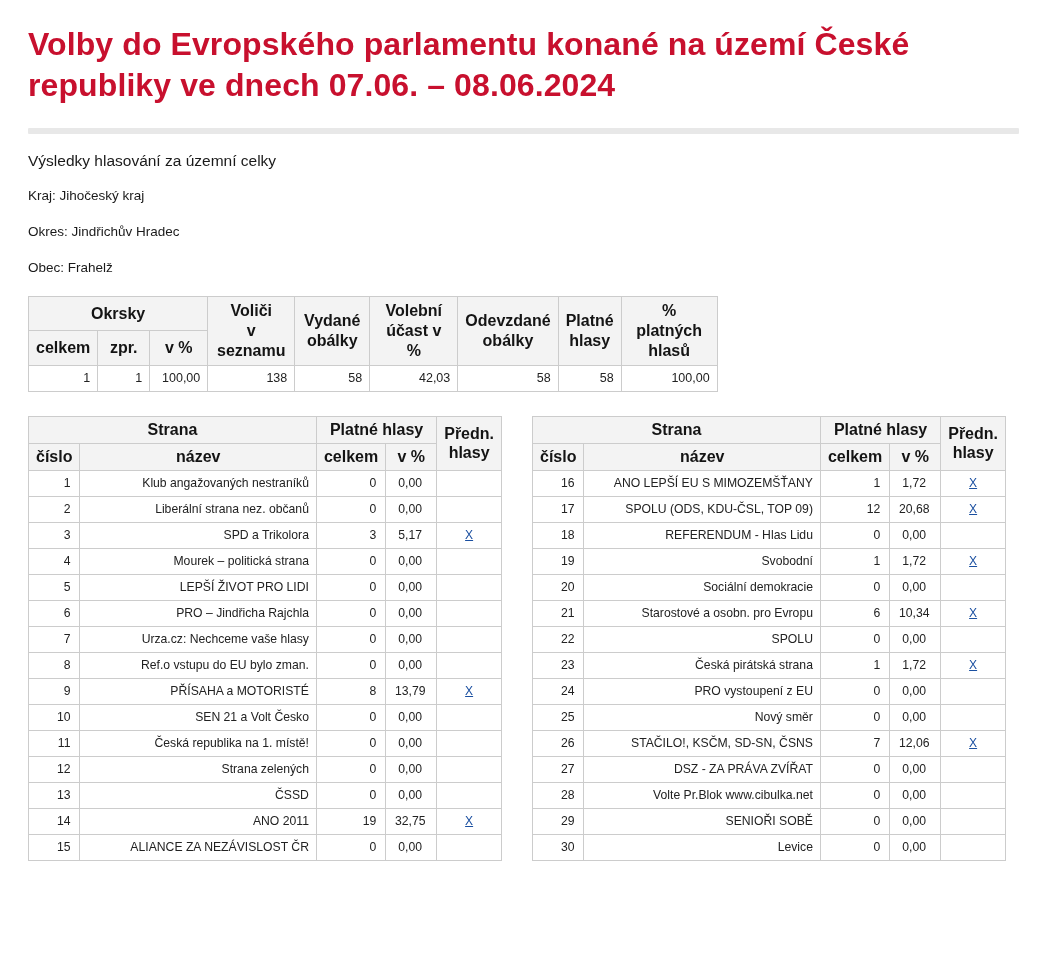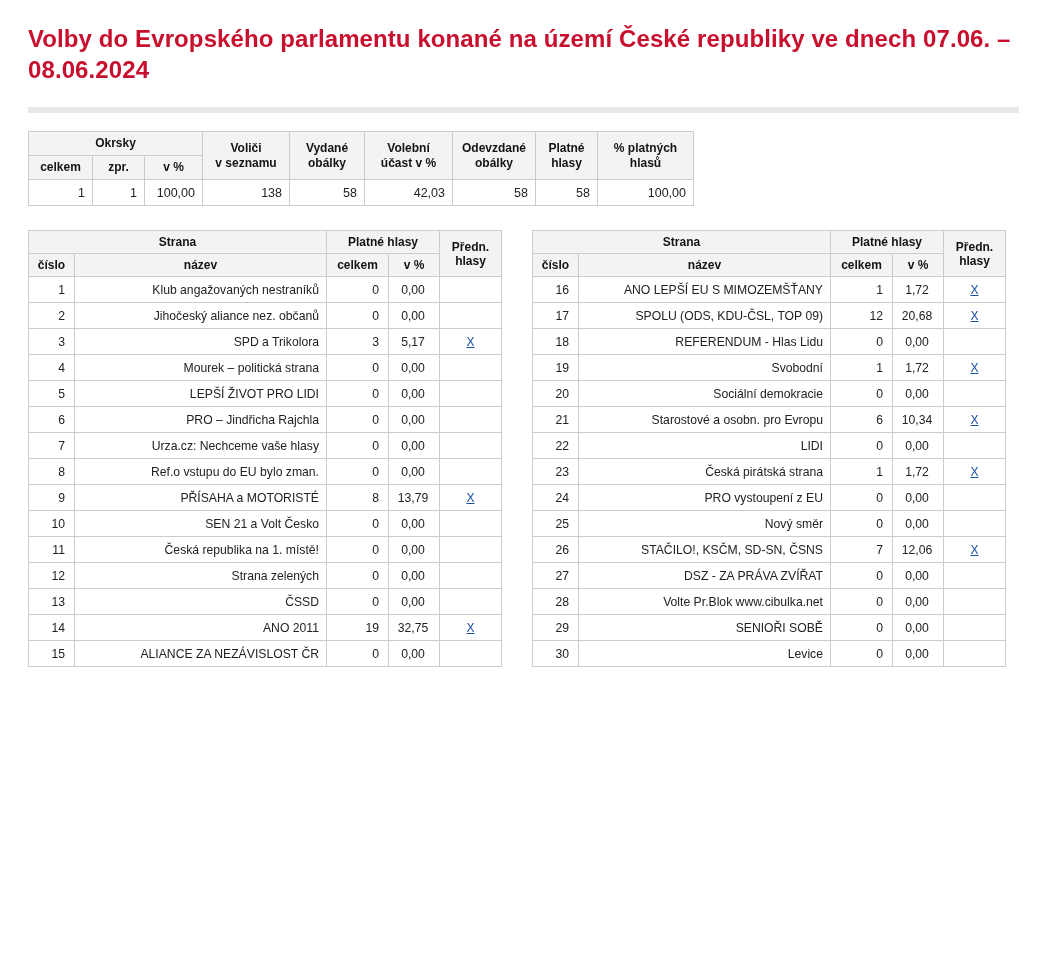--- a/index.html
+++ b/index.html
@@ -13,21 +13,21 @@
   body {
     width: 1047px;
     min-height: 974px;
     position: relative;
   }
   .page {
     padding: 18px 28px 0 28px;
   }
   h1.main-title {
     color: #c8102e;
-    font-size: 24px;
+    font-size: 32px;
     font-weight: bold;
     line-height: 1.28;
     margin: 6px 0 0 0;
     letter-spacing: 0.1px;
   }
   .title-rule {
     height: 6px;
     background: #e8e8e8;
     margin: 22px 0 18px 0;
     border-radius: 1px;
@@ -52,21 +52,21 @@
   }
   table th, table td {
     border: 1px solid #cccccc;
     padding: 4px 7px;
     vertical-align: middle;
   }
   table th {
     background: #f3f3f3;
     font-weight: bold;
     text-align: center;
-    font-size: 12px;
+    font-size: 16px;
     color: #141414;
   }
 
   
   .summary-wrap { margin-bottom: 24px; }
   table.summary { }
   table.summary th { line-height: 1.25; }
   table.summary td {
     text-align: right;
     height: 26px;
@@ -132,21 +132,34 @@
 </style>
 </head>
 <body>
 
 <div class="page">
 
   <h1 class="main-title">Volby do Evropského parlamentu konané na území České republiky ve dnech 07.06. – 08.06.2024</h1>
 
   <div class="title-rule"></div>
 
-
+  <h2 class="section-title">Výsledky hlasování za územní celky</h2>
+
+  <div class="meta-line">
+    <span class="meta-label">Kraj:</span>
+    <span class="meta-value">Jihočeský kraj</span>
+  </div>
+  <div class="meta-line">
+    <span class="meta-label">Okres:</span>
+    <span class="meta-value">Jindřichův Hradec</span>
+  </div>
+  <div class="meta-line">
+    <span class="meta-label">Obec:</span>
+    <span class="meta-value">Frahelž</span>
+  </div>
 
   <div class="summary-wrap">
     <table class="summary">
       <thead>
         <tr>
           <th colspan="3">Okrsky</th>
           <th rowspan="2" class="w-volici mlh">
             <span>Voliči</span><br>
             <span>v seznamu</span>
           </th>
@@ -215,21 +228,21 @@
       <tbody>
           <tr>
             <td class="cislo">1</td>
             <td class="nazev">Klub angažovaných nestraníků</td>
             <td class="celkem">0</td>
             <td class="vpct">0,00</td>
             <td class="predn"></td>
           </tr>
           <tr>
             <td class="cislo">2</td>
-            <td class="nazev">Jihočeský aliance nez. občanů</td>
+            <td class="nazev">Liberální strana nez. občanů</td>
             <td class="celkem">0</td>
             <td class="vpct">0,00</td>
             <td class="predn"></td>
           </tr>
           <tr>
             <td class="cislo">3</td>
             <td class="nazev">SPD a Trikolora</td>
             <td class="celkem">3</td>
             <td class="vpct">5,17</td>
             <td class="predn"><span class="predn-link">X</span></td>
@@ -376,21 +389,21 @@
           </tr>
           <tr>
             <td class="cislo">21</td>
             <td class="nazev">Starostové a osobn. pro Evropu</td>
             <td class="celkem">6</td>
             <td class="vpct">10,34</td>
             <td class="predn"><span class="predn-link">X</span></td>
           </tr>
           <tr>
             <td class="cislo">22</td>
-            <td class="nazev">LIDI</td>
+            <td class="nazev">SPOLU</td>
             <td class="celkem">0</td>
             <td class="vpct">0,00</td>
             <td class="predn"></td>
           </tr>
           <tr>
             <td class="cislo">23</td>
             <td class="nazev">Česká pirátská strana</td>
             <td class="celkem">1</td>
             <td class="vpct">1,72</td>
             <td class="predn"><span class="predn-link">X</span></td>

